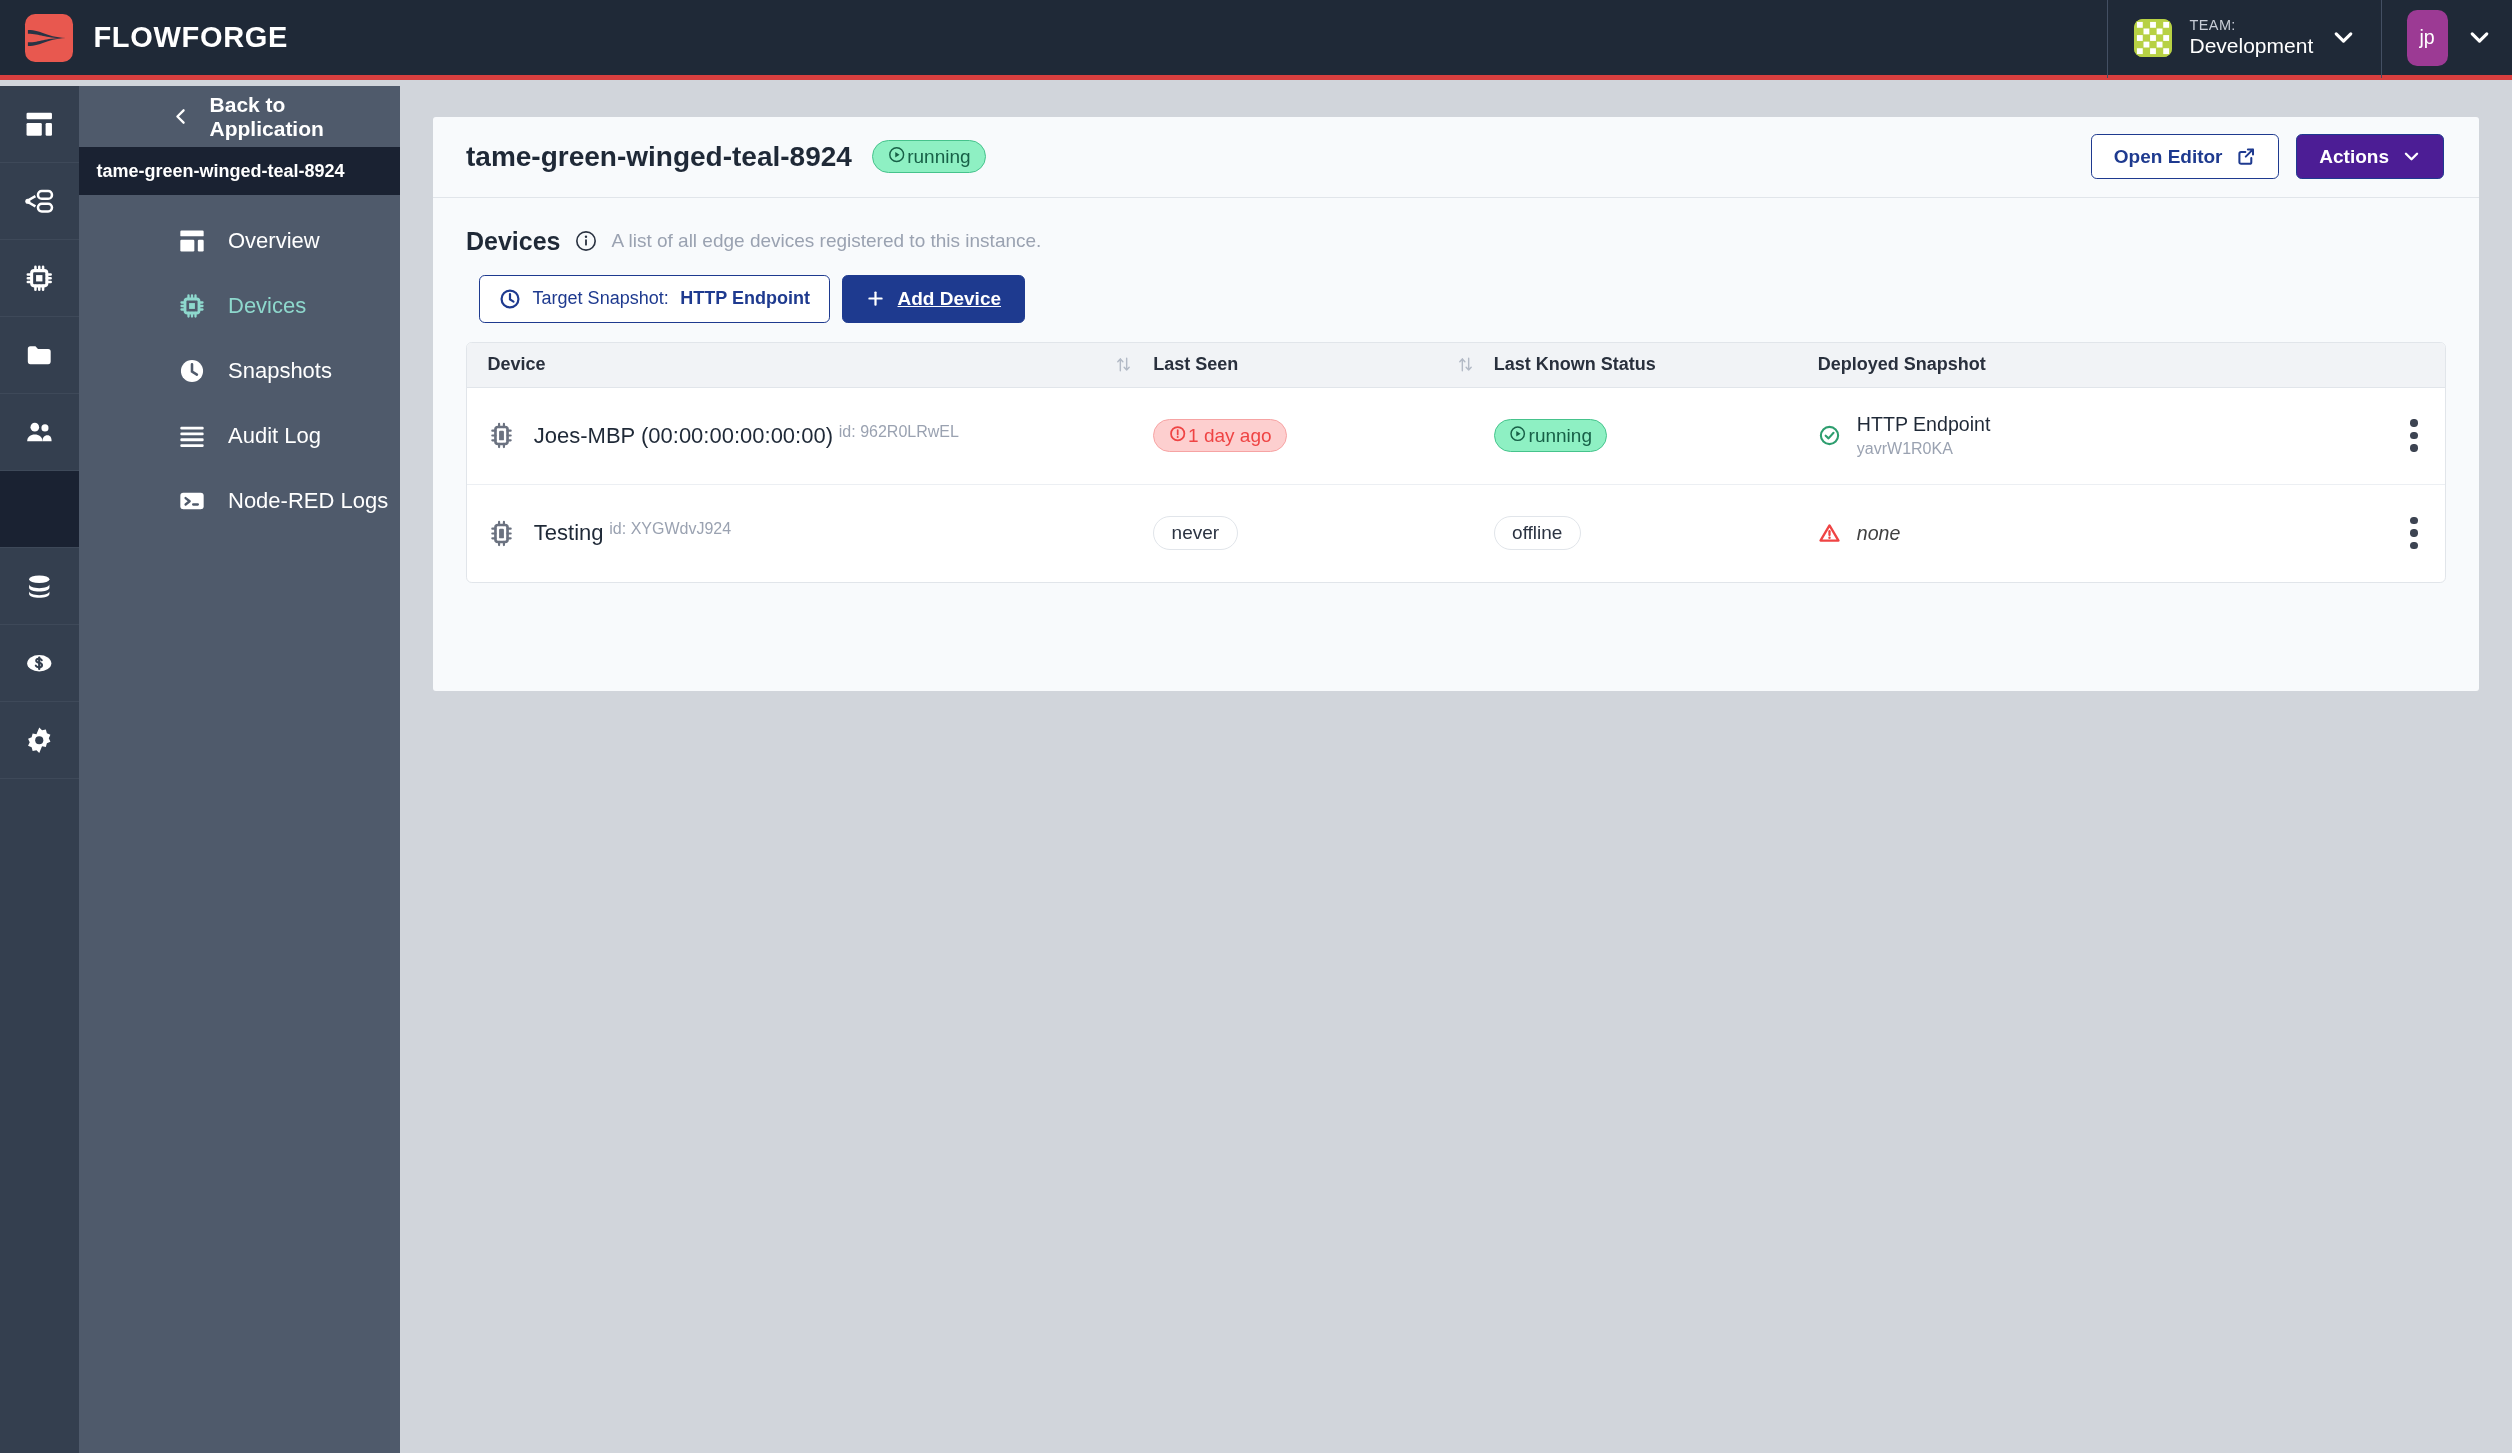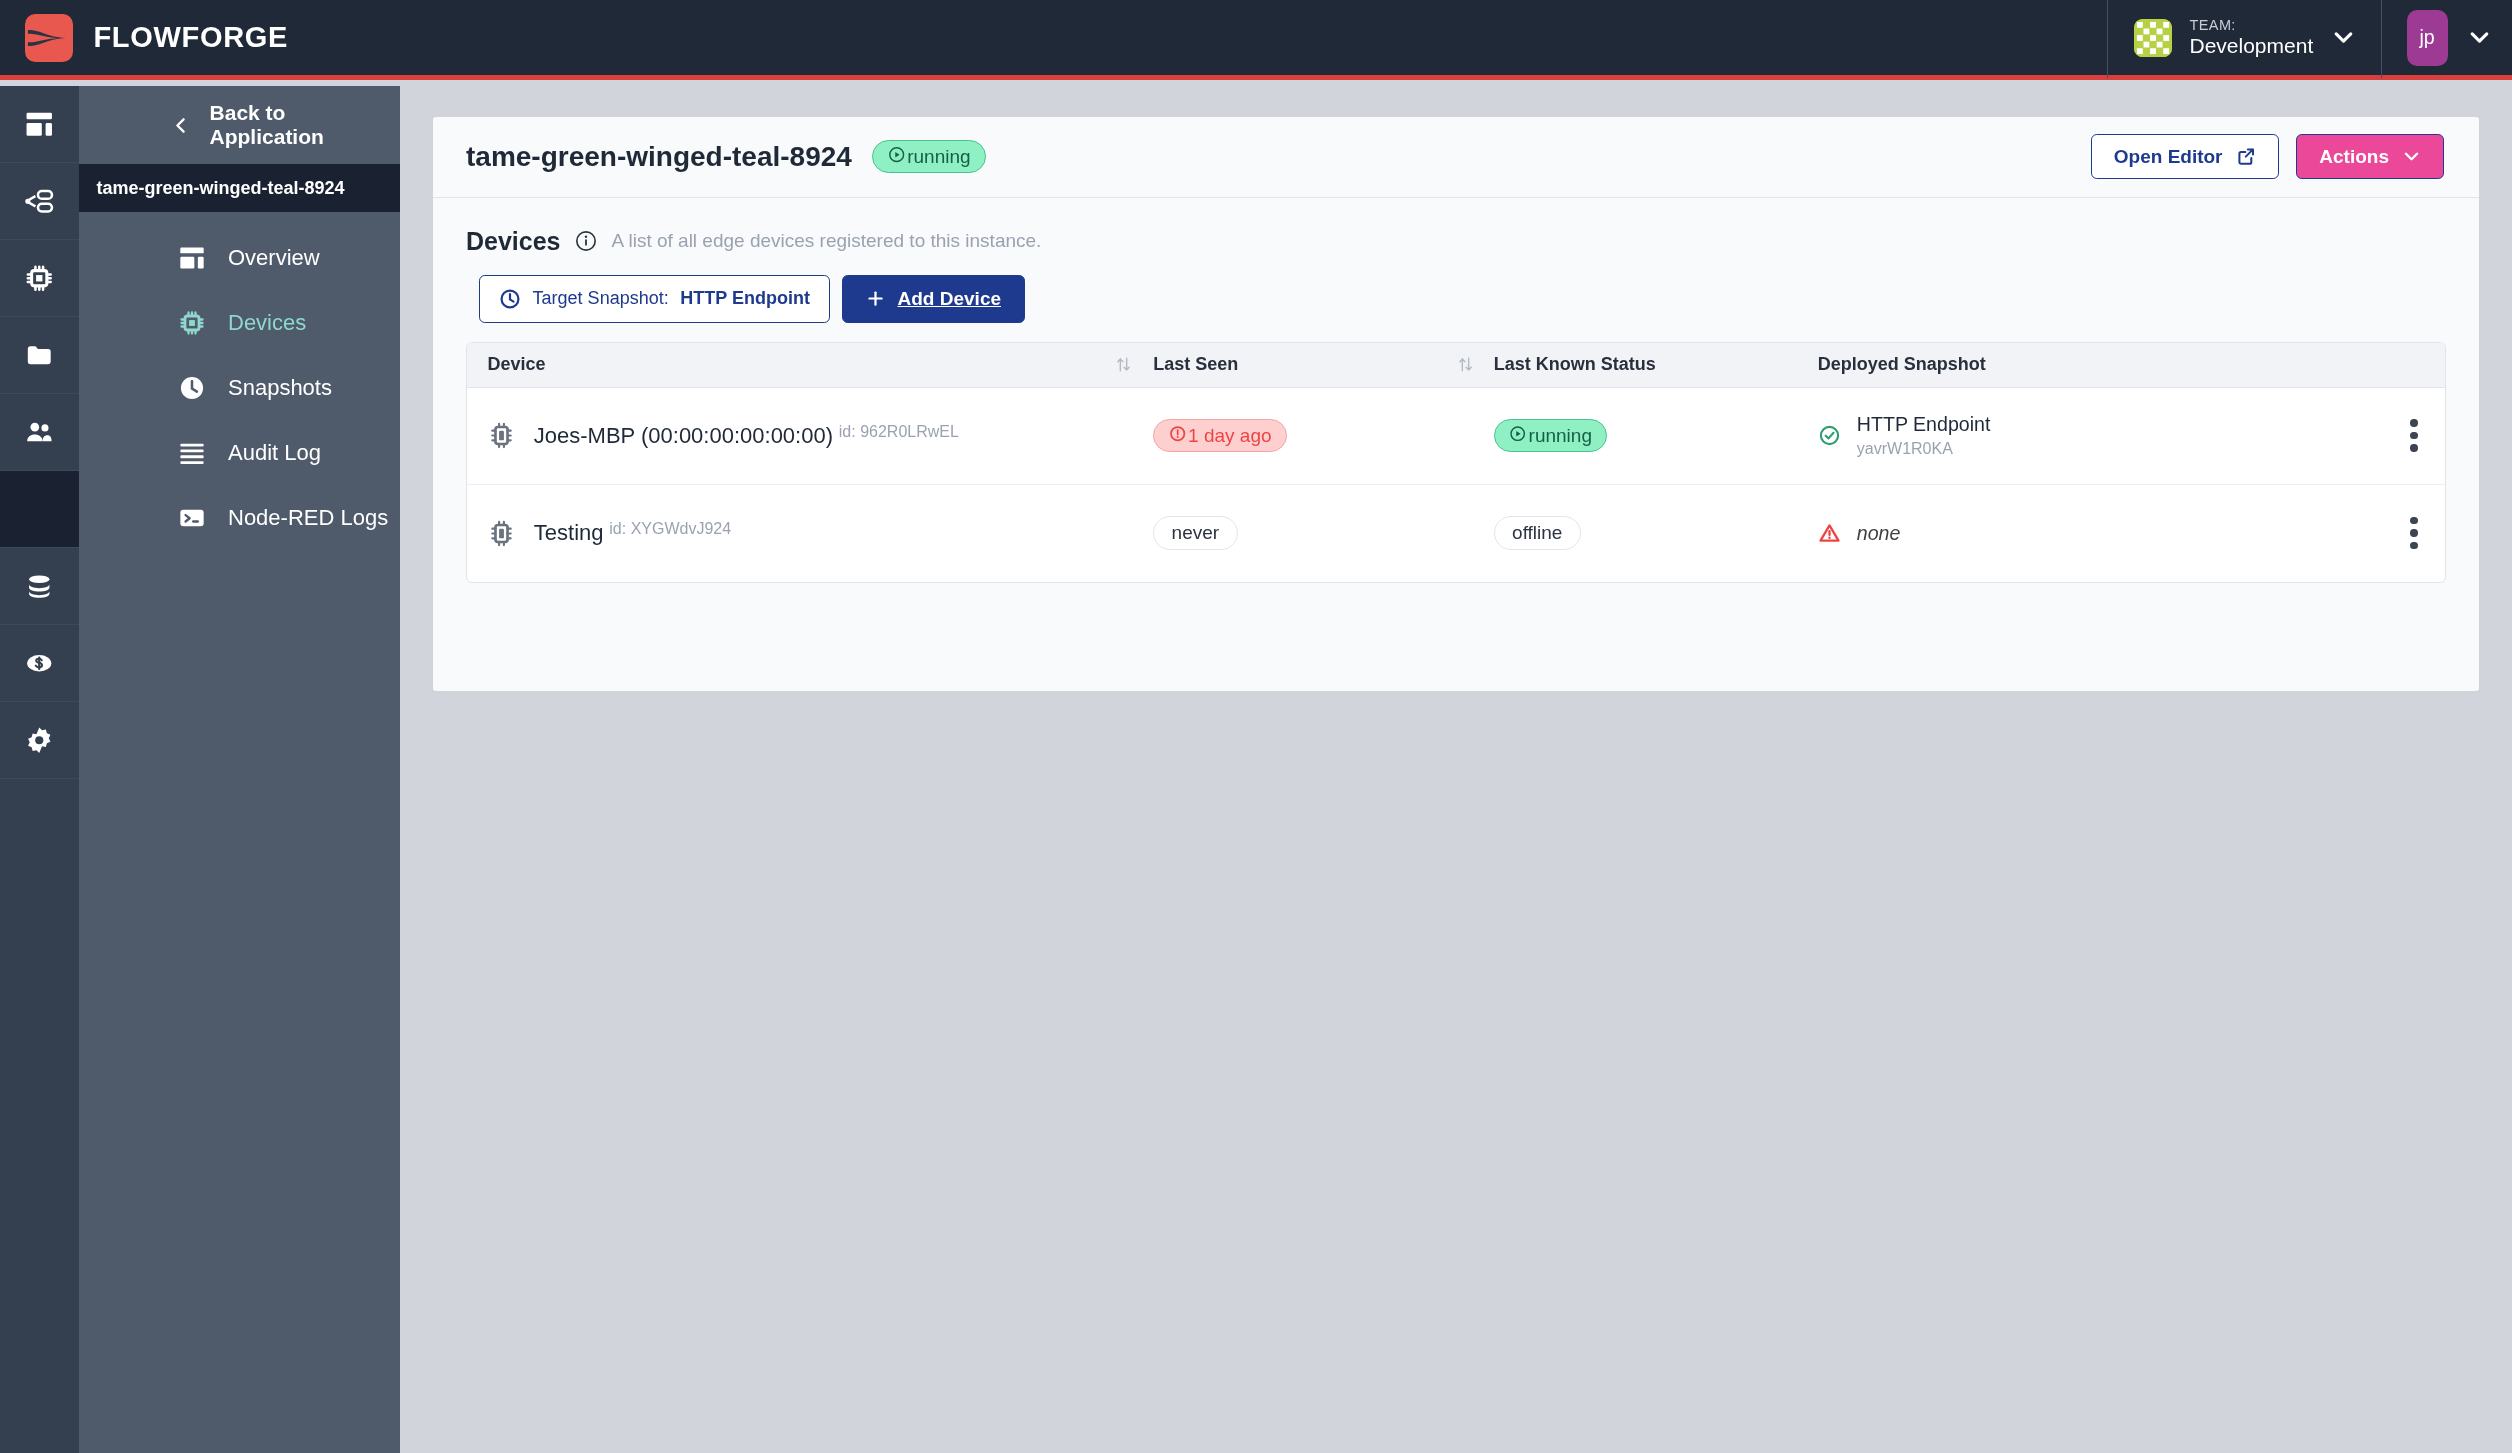--- a/index.html
+++ b/index.html
@@ -67,21 +67,21 @@
   .rail-item.rail-active { background: #1a2232; }
   .rail-item svg { width: 30.5px; height: 30.5px; fill: #ffffff; }
 
   
   .nav {
     position: absolute; left: 79px; top: 86px;
     width: 321px; height: 1368px;
     background: #4f5a6b;
   }
   .nav-back {
-    height: 78px; display: flex; align-items: center; gap: 19px;
+    height: 61px; display: flex; align-items: center; gap: 19px;
     padding-left: 93px; color: #ffffff; font-size: 21px; font-weight: 700;
   }
   .nav-back svg { width: 19px; height: 19px; stroke: #fff; fill: none; stroke-width: 3; }
   .nav-current {
     height: 48px; background: #1a2232; display: flex; align-items: center;
     padding-left: 17.4px; color: #ffffff; font-size: 18px; font-weight: 700;
   }
   .nav-list { padding-top: 13px; }
   .nav-item {
     height: 65px; display: flex; align-items: center; gap: 22px;
@@ -124,21 +124,21 @@
     display: inline-flex; align-items: center; justify-content: center;
     gap: 13px; border-radius: 5.8px; font-size: 19px; font-weight: 700;
     cursor: pointer; white-space: nowrap;
   }
   .btn-outline-primary {
     background: #ffffff; border: 1.5px solid #1e3a8f; color: #1e3a8f;
     height: 45px; padding: 0 22px;
   }
   .btn-outline-primary svg { width: 20.4px; height: 20.4px; stroke: #1e3a8f; fill: none; stroke-width: 2.4; }
   .btn-primary {
-    background: #ec4899; border: 1.5px solid #1e3a8f; color: #ffffff;
+    background: #4c1d95; border: 1.5px solid #1e3a8f; color: #ffffff;
     height: 45px; padding: 0 22px; margin-left: 17.4px;
   }
   .btn-primary svg { width: 19px; height: 19px; fill: #ffffff; }
 
   .section-head {
     display: flex; align-items: center; gap: 14.5px;
     padding: 29px 33px 0 33px;
   }
   .section-title { font-size: 25px; font-weight: 700; color: #1f2937; }
   .info-icon { width: 22px; height: 22px; flex: none; }

